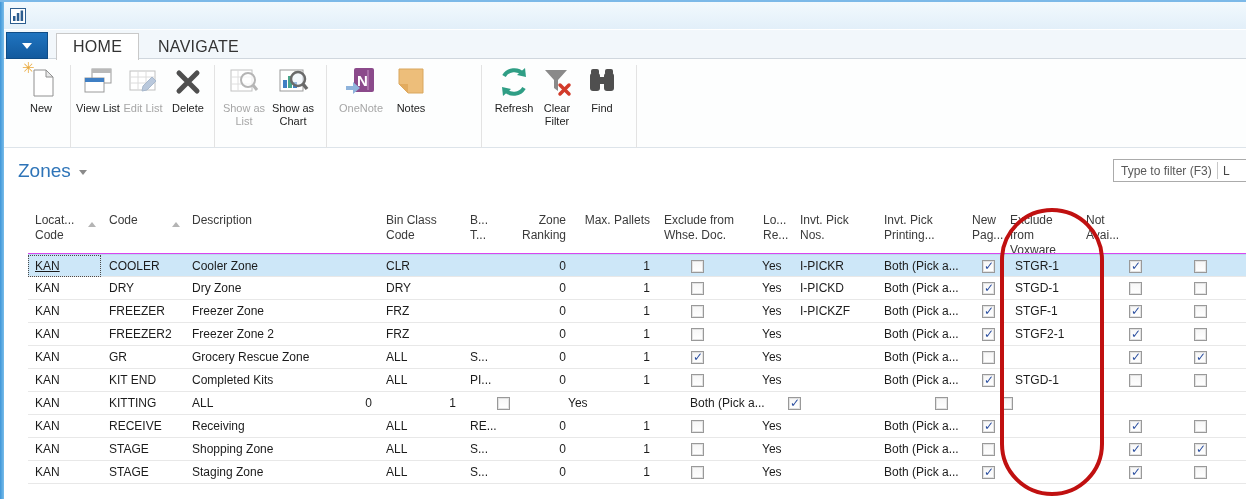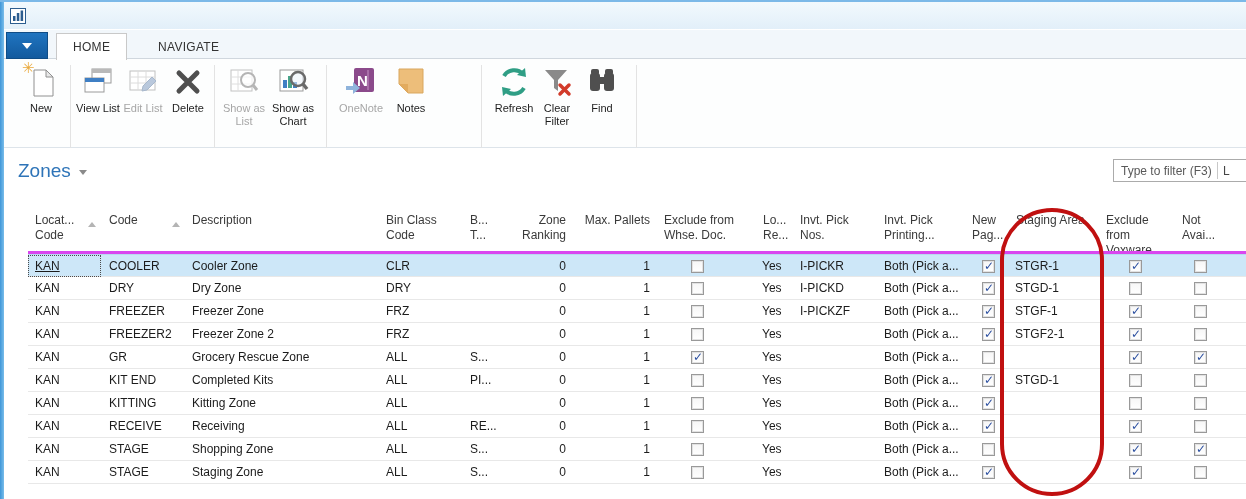--- a/index.html
+++ b/index.html
@@ -18,21 +18,21 @@
 
   
   .tabrow { position:absolute; left:4px; top:28px; width:1242px; height:29px;
             background:#f2f7fb; border-bottom:1px solid #d0d7de; }
   .appmenu-btn { position:absolute; left:2px; top:2px; width:42px; height:27px;
                  background:linear-gradient(#1f74c0,#135a9e); border:1px solid #0f4c86;
                  display:flex; align-items:center; justify-content:center; cursor:pointer; }
   .appmenu-btn .caret { width:0; height:0; border-left:5px solid transparent;
                         border-right:5px solid transparent; border-top:6px solid #fff; }
   .tab { position:absolute; top:3px; height:27px; display:flex; align-items:center;
-         padding:0 16px; font-size:12px; color:#333; letter-spacing:.3px; }
+         padding:0 16px; font-size:16px; color:#333; letter-spacing:.3px; }
   .tab.active { left:52px; background:#fff; border:1px solid #c9c9c9; border-bottom:none;
                 height:27px; z-index:2; }
   .tab.inactive { left:138px; }
 
   
   .ribbon { position:absolute; left:4px; top:57px; width:1242px; height:89px; background:#fdfefe;
             border-bottom:1px solid #dde4ea; }
   .rbtn { position:absolute; top:4px; height:78px; display:flex; flex-direction:column;
           align-items:center; cursor:pointer; }
   .rbtn .icon { width:34px; height:34px; margin-top:2px; position:relative; }
@@ -50,21 +50,21 @@
       border-top:5px solid #8a8a8a; }
   .filterbox { position:absolute; left:1109px; top:11px; width:200px; height:23px;
                border:1px solid #ababab; background:#fff; display:flex; align-items:center;
                overflow:hidden; }
   .filterbox .ph { font-size:12px; color:#595959; padding-left:7px; width:103px; flex:0 0 auto; }
   .filterbox .fsep { width:1px; height:17px; background:#c8c8c8; flex:0 0 auto; }
   .filterbox .fcol { font-size:12px; color:#444; padding-left:5px; }
 
   
   .grid { position:absolute; left:24px; top:59px; width:1218px; }
-  .ghead { display:flex; height:47px; border-bottom:3px solid #d946ef; }
+  .ghead { display:flex; height:47px; border-bottom:1px solid #d946ef; }
   .ghead .hcell { font-size:12px; line-height:15px; color:#3a3a3a; padding-top:6px;
                   white-space:pre-line; overflow:hidden; position:relative; cursor:pointer; }
   .sort-arrow { position:absolute; top:15px; width:0; height:0;
                 border-left:4px solid transparent; border-right:4px solid transparent;
                 border-bottom:5px solid #b4b4b4; }
   .grow { display:flex; height:23px; border-bottom:1px solid #e8e8e8; background:#fff;
           align-items:center; cursor:pointer; }
   .grow.selected { background:#cde7f8; border-top:1px solid #b9d9f0; height:23px; }
   .gcell { font-size:12px; color:#1c1c1c; line-height:22px; white-space:nowrap;
            overflow:hidden; height:100%; }
@@ -267,21 +267,20 @@
           <div class="hcell" style="width: 86px; padding-left: 10px;"><span>Exclude from
 Whse. Doc.</span></div>
           <div class="hcell" style="width: 52px; padding-left: 23px;"><span>Lo...
 Re...</span></div>
           <div class="hcell" style="width: 84px; padding-left: 8px;"><span>Invt. Pick
 Nos.</span></div>
           <div class="hcell" style="width: 94px; padding-left: 8px;"><span>Invt. Pick
 Printing...</span></div>
           <div class="hcell" style="width: 36px; padding-left: 2px;"><span>New
 Pag...</span></div>
-          <div class="hcell" style="width: 96px; padding-left: 10px;"><span>Staging Area</span></div>
           <div class="hcell" style="width: 66px; padding-left: 4px;"><span>Exclude from
 Voxware</span></div>
           <div class="hcell" style="width: 64px; padding-left: 14px;"><span>Not
 Avai...</span></div>
           <div class="hcell" style="width: 14px;"></div>
         </div>
       <div id="gbody">
           <div class="grow selected">
             <div class="gcell link" style="width: 78px; padding-left: 7px;">KAN</div>
             <div class="gcell" style="width: 84px; padding-left: 3px;">COOLER</div>
@@ -386,21 +385,20 @@
             <div class="gcell" style="width: 94px; padding-left: 8px;">Both (Pick a...</div>
             <div class="gcell" style="width: 36px; text-align: center;"><span class="cb checked"><span class="tick">✓</span></span></div>
             <div class="gcell" style="width: 96px; padding-left: 9px;">STGD-1</div>
             <div class="gcell" style="width: 66px; text-align: center;"><span class="cb"></span></div>
             <div class="gcell" style="width: 64px; text-align: center;"><span class="cb"></span></div>
             <div class="gcell" style="width: 14px;"></div>
           </div>
           <div class="grow">
             <div class="gcell" style="width: 78px; padding-left: 7px;">KAN</div>
             <div class="gcell" style="width: 84px; padding-left: 3px;">KITTING</div>
-            <div class="gcell" style="width: 194px; padding-left: 2px;">Kitting Zone</div>
             <div class="gcell" style="width: 84px; padding-left: 2px;">ALL</div>
             <div class="gcell" style="width: 44px; padding-left: 2px;"></div>
             <div class="gcell" style="width: 58px; text-align: right; padding-right: 4px;">0</div>
             <div class="gcell" style="width: 84px; text-align: right; padding-right: 4px;">1</div>
             <div class="gcell" style="width: 86px; text-align: center;"><span class="cb"></span></div>
             <div class="gcell" style="width: 52px; padding-left: 22px;">Yes</div>
             <div class="gcell" style="width: 84px; padding-left: 8px;"></div>
             <div class="gcell" style="width: 94px; padding-left: 8px;">Both (Pick a...</div>
             <div class="gcell" style="width: 36px; text-align: center;"><span class="cb checked"><span class="tick">✓</span></span></div>
             <div class="gcell" style="width: 96px; padding-left: 9px;"></div>

